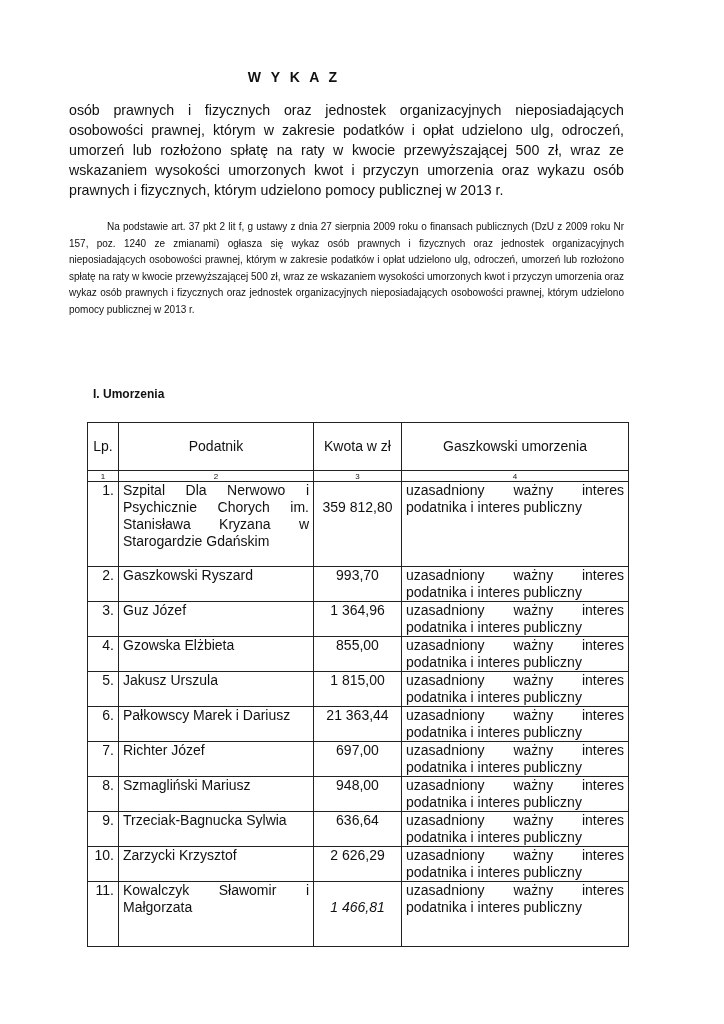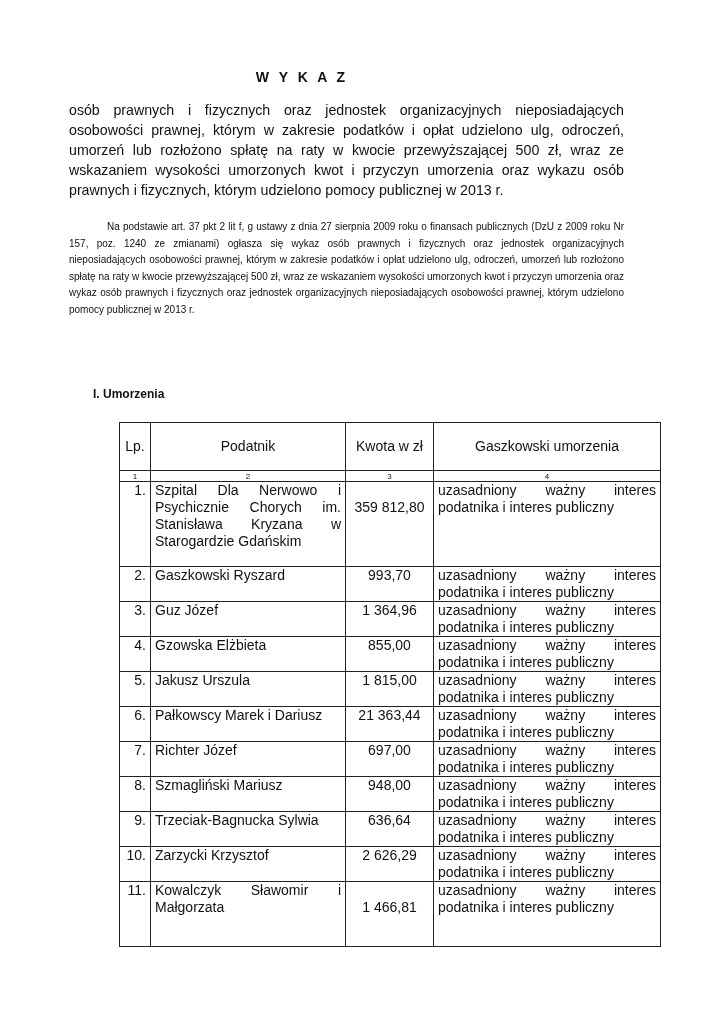--- a/index.html
+++ b/index.html
@@ -17,21 +17,20 @@
     }
     .page-title {
       position: absolute;
       left: 0;
       width: 588px;
       top: 69px;
       text-align: center;
       font-weight: bold;
       font-size: 14px;
       letter-spacing: 3px;
-      padding-left: 8px;
     }
     .subtitle {
       position: absolute;
       left: 69px;
       width: 555px;
       top: 100px;
       font-weight: normal;
       font-size: 14.2px;
       line-height: 20px;
       text-align: justify;
@@ -54,21 +53,20 @@
       font-size: 12px;
     }
     table.umorzenia {
       position: absolute;
       left: 87px;
       top: 422px;
       width: 541px;
       border-collapse: collapse;
       font-size: 14px;
       table-layout: fixed;
-      margin-left: 32px;
     }
     table.umorzenia td, table.umorzenia th {
       border: 1.5px solid #222222;
       padding: 0 4px;
       vertical-align: top;
       font-weight: normal;
       line-height: 17px;
     }
     table.umorzenia th {
       height: 47px;
@@ -81,21 +79,21 @@
       font-size: 8px;
       line-height: 9px;
       text-align: center;
       padding: 0;
       vertical-align: middle;
     }
     td.lp { text-align: right; padding-right: 3px; }
     td.podatnik { text-align: justify; text-align-last: left; padding-left: 6px; padding-right: 6px; }
     td.kwota { text-align: center; vertical-align: bottom; padding-bottom: 1px; }
     td.kwota.mid { vertical-align: top; padding-top: 17px; }
-    td.kwota.top2 { vertical-align: top; padding-top: 17px; }
+    td.kwota.top2 { vertical-align: top; padding-top: 17px; font-style: italic; }
     td.przyczyna { text-align: justify; text-align-last: left; padding-left: 6px; padding-right: 6px; }
     tr.data-row td { height: 33px; }
     tr.data-row.tall1 td { height: 67px; }
     tr.data-row.tall2 td { height: 47px; }
   </style>
 </head>
 <body>
 
 <div>
   <div class="page-title">W Y K A Z</div>

